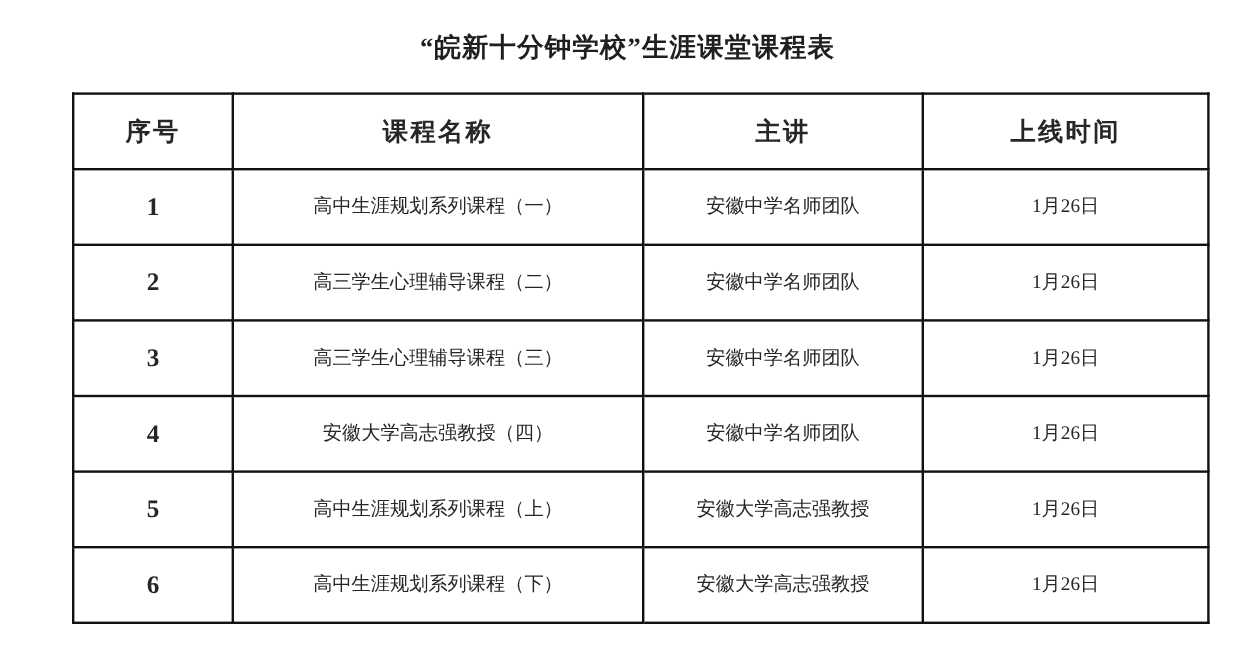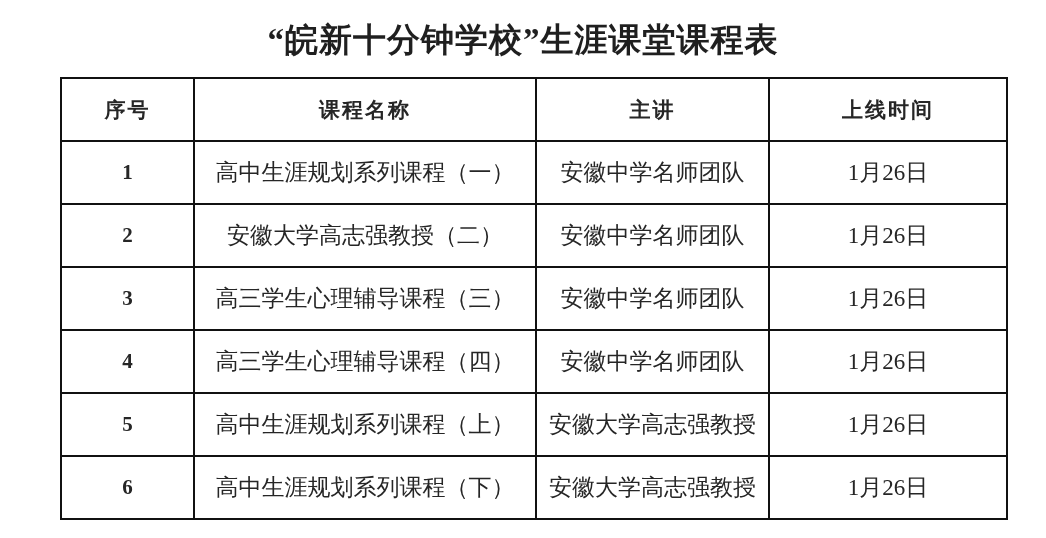--- a/index.html
+++ b/index.html
@@ -18,21 +18,21 @@
     height: 538px;
     background: #ffffff;
   }
 
   .doc-title {
     position: absolute;
     top: 24px;
     left: 0;
     width: 1046px;
     text-align: center;
-    font-size: 33px;
+    font-size: 22px;
     font-weight: 700;
     color: #1f1f1f;
     letter-spacing: 1px;
     line-height: 32px;
   }
 
   table.schedule {
     position: absolute;
     left: 60px;
     top: 77px;
@@ -56,21 +56,21 @@
 
   table.schedule th {
     height: 63px;
     font-size: 21px;
     font-weight: 700;
     letter-spacing: 2px;
   }
 
   table.schedule td {
     height: 63px;
-    font-size: 23px;
+    font-size: 16px;
     font-weight: 400;
   }
 
   table.schedule td.col-no {
     font-weight: 600;
     font-size: 21px;
   }
 
   col.c-no    { width: 133px; }
   col.c-name  { width: 342px; }
@@ -101,33 +101,33 @@
     </thead>
     <tbody>
       <tr>
         <td class="col-no">1</td>
         <td>高中生涯规划系列课程（一）</td>
         <td>安徽中学名师团队</td>
         <td>1月26日</td>
       </tr>
       <tr>
         <td class="col-no">2</td>
-        <td>安徽大学高志强教授（二）</td>
+        <td>高三学生心理辅导课程（二）</td>
         <td>安徽中学名师团队</td>
         <td>1月26日</td>
       </tr>
       <tr>
         <td class="col-no">3</td>
         <td>高三学生心理辅导课程（三）</td>
         <td>安徽中学名师团队</td>
         <td>1月26日</td>
       </tr>
       <tr>
         <td class="col-no">4</td>
-        <td>高三学生心理辅导课程（四）</td>
+        <td>安徽大学高志强教授（四）</td>
         <td>安徽中学名师团队</td>
         <td>1月26日</td>
       </tr>
       <tr>
         <td class="col-no">5</td>
         <td>高中生涯规划系列课程（上）</td>
         <td>安徽大学高志强教授</td>
         <td>1月26日</td>
       </tr>
       <tr>

